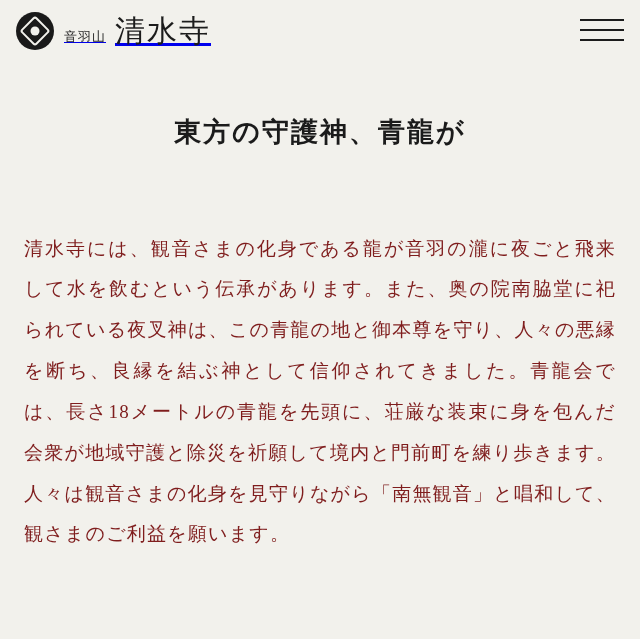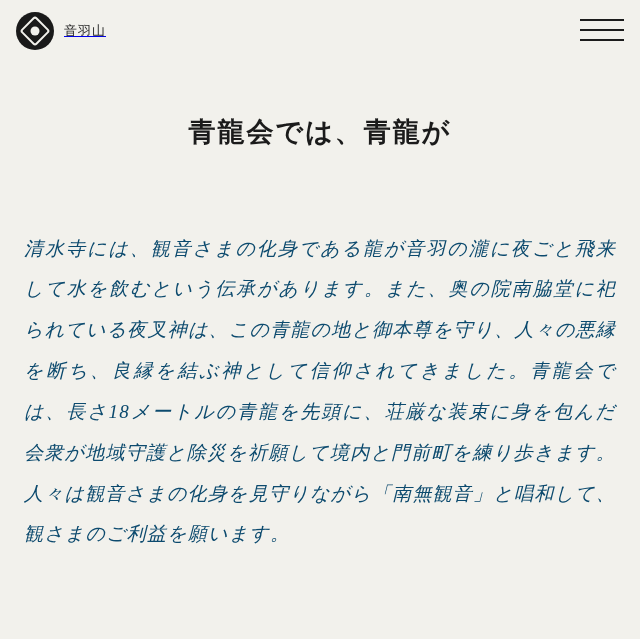--- a/index.html
+++ b/index.html
@@ -116,47 +116,47 @@
   .headline .line {
     display: block;
     white-space: nowrap;
   }
 
   .body-copy {
     margin-top: 74px;
     font-size: 19px;
     line-height: 2.15;
     letter-spacing: 1.2px;
-    color: #0c4a6e;
+    color: #7f1d1d;
     text-align: justify;
     text-justify: inter-character;
-    font-style: italic;
   }
   .body-copy p {
     margin: 0;
   }
 </style>
 </head>
 <body>
 
 <div class="header">
   <a class="brand" href="#">
     <span class="crest"></span>
     <span class="brand-text">
       <span class="brand-small">音羽山</span>
+      <span class="brand-main">清水寺</span>
     </span>
   </a>
   <div class="menu-button">
     <span></span>
     <span></span>
     <span></span>
   </div>
 </div>
 
 <div class="main">
   <h1 class="headline">
-    <span class="line">青龍会では、青龍が</span>
+    <span class="line">東方の守護神、青龍が</span>
   </h1>
 
   <div class="body-copy">
     <p>清水寺には、観音さまの化身である龍が音羽の瀧に夜ごと飛来して水を飲むという伝承があります。また、奥の院南脇堂に祀られている夜叉神は、この青龍の地と御本尊を守り、人々の悪縁を断ち、良縁を結ぶ神として信仰されてきました。青龍会では、長さ18メートルの青龍を先頭に、荘厳な装束に身を包んだ会衆が地域守護と除災を祈願して境内と門前町を練り歩きます。人々は観音さまの化身を見守りながら「南無観音」と唱和して、観さまのご利益を願います。</p>
   </div>
 </div>
 
 </body></html>

